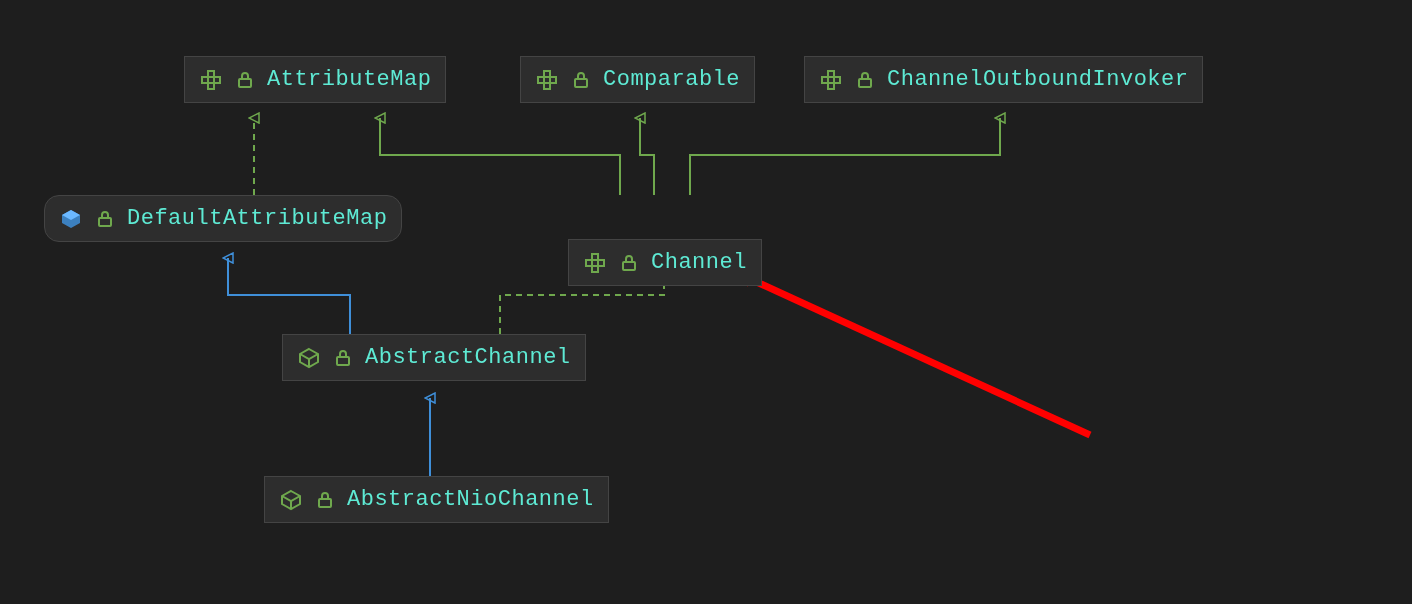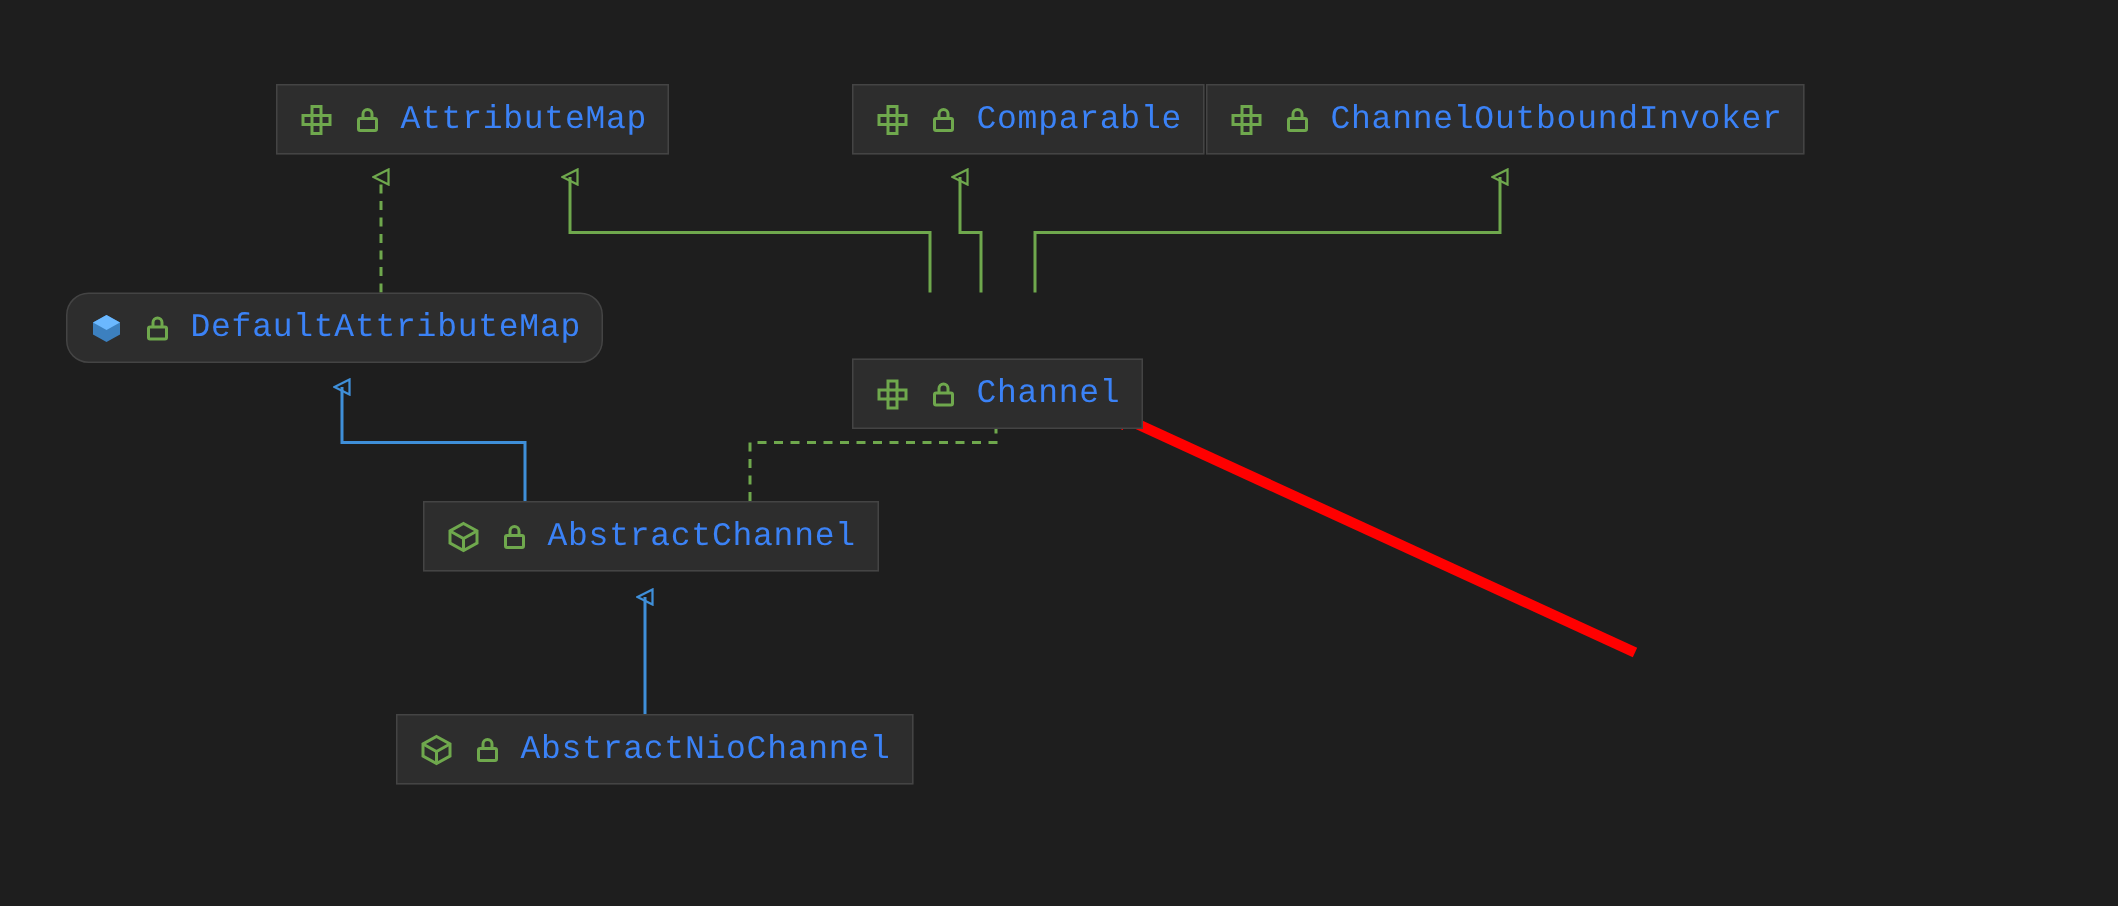--- a/index.html
+++ b/index.html
@@ -18,21 +18,21 @@
     height: 604px;
   }
   .node {
     position: absolute;
     display: flex;
     align-items: center;
     gap: 10px;
     padding: 10px 14px;
     background: #2d2d2d;
     border: 1px solid #444;
-    color: #3b82f6;
+    color: #5eead4;
     font-size: 22px;
     white-space: nowrap;
   }
   .node .label {
     letter-spacing: 0.5px;
   }
   .icon {
     display: inline-flex;
     align-items: center;
     justify-content: center;
@@ -98,21 +98,21 @@
       <svg width="20" height="20" viewBox="0 0 20 20">
           <g fill="none" stroke="#6fa84d" stroke-width="2">
             <rect x="4" y="9" width="12" height="8" rx="1"></rect>
             <path d="M7 9 V6 a3 3 0 0 1 6 0 V9"></path>
           </g>
         </svg>
     </span>
     <span class="label">AttributeMap</span>
   </div>
 
-  <div class="node" style="left:520px; top:56px;margin-left:48px;">
+  <div class="node" style="left:520px; top:56px;">
     <span class="icon">
       <svg width="24" height="24" viewBox="0 0 24 24">
           <g fill="none" stroke="#6fa84d" stroke-width="2">
             <rect x="3" y="9" width="6" height="6"></rect>
             <rect x="15" y="9" width="6" height="6"></rect>
             <rect x="9" y="3" width="6" height="6"></rect>
             <rect x="9" y="15" width="6" height="6"></rect>
           </g>
         </svg>
     </span>

